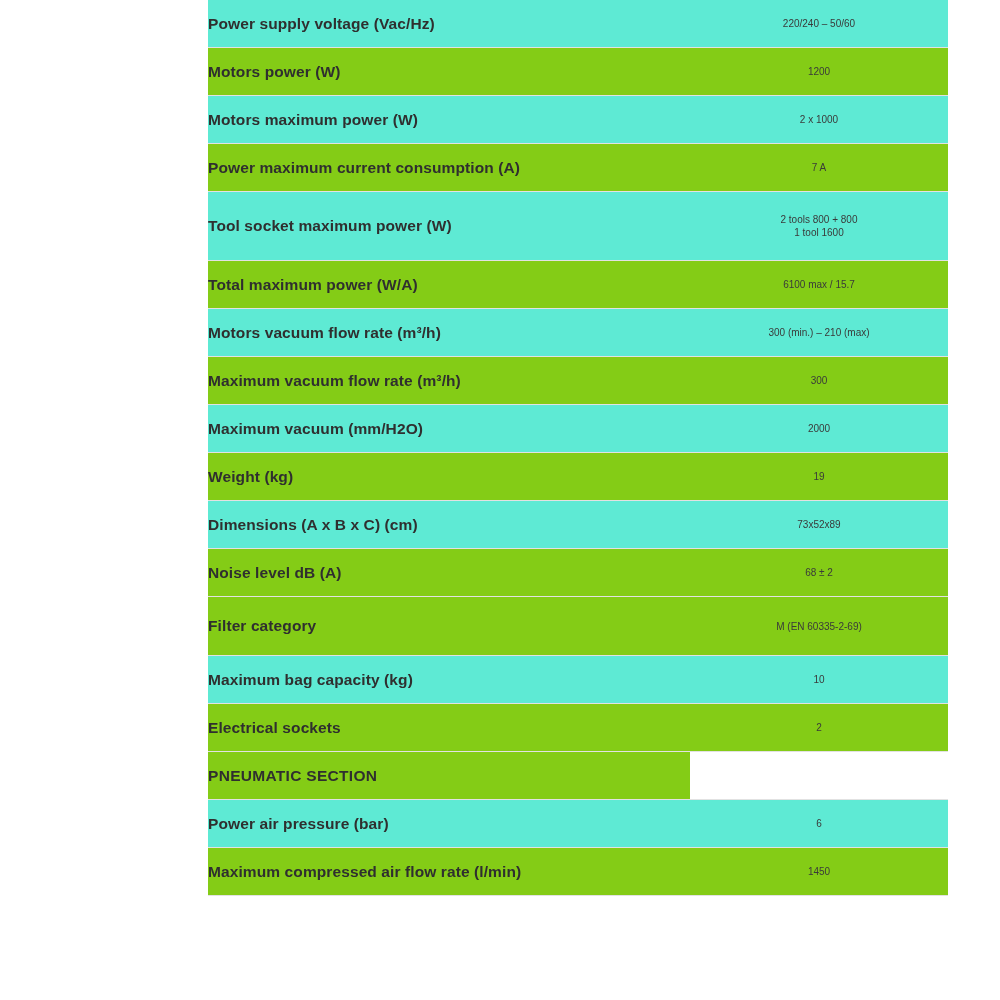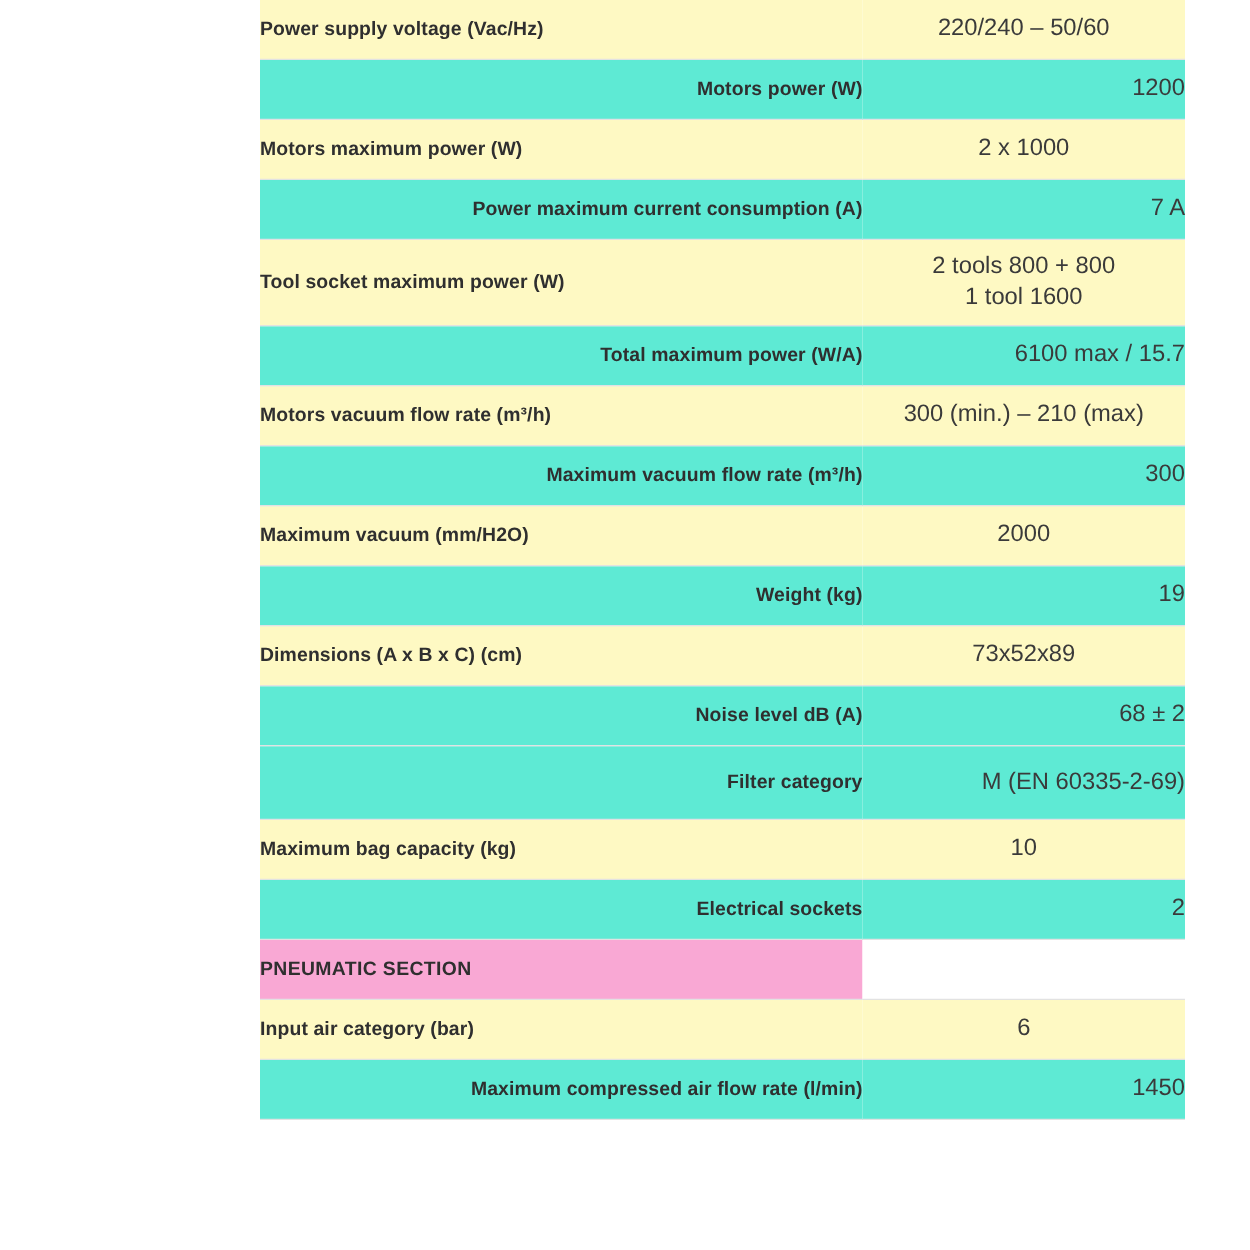--- a/index.html
+++ b/index.html
@@ -35,36 +35,35 @@
     padding: 0 14px 0 16px;
     font-size: 15.5px;
     font-weight: bold;
     color: #2f2f2f;
     letter-spacing: 0.1px;
     line-height: 1.25;
   }
   .value-cell {
     width: 258px;
     text-align: center;
-    font-size: 19px;
+    font-size: 10px;
     font-weight: normal;
     color: #3a3a3a;
     line-height: 1.3;
   }
   tr.row-shaded .label-cell,
   tr.row-shaded .value-cell {
-    background: #fef9c3;
+    background: #5eead4;
   }
   tr.row-plain .label-cell,
   tr.row-plain .value-cell {
-    background: #5eead4;
-    text-align: right;
+    background: #84cc16;
   }
   tr.row-section .label-cell {
-    background: #f9a8d4;
+    background: #84cc16;
     font-weight: bold;
     letter-spacing: 0.3px;
   }
   tr.row-section .value-cell {
     background: #ffffff;
   }
   
   table.spec tr td {
     border-bottom: 1px solid #e2e2e2;
   }
@@ -142,21 +141,21 @@
         </tr>
         <tr class="row-plain pad-sm">
           <td class="label-cell">Electrical sockets</td>
           <td class="value-cell"><span class="value-line">2</span></td>
         </tr>
         <tr class="row-section pad-sm">
           <td class="label-cell">PNEUMATIC SECTION</td>
           <td class="value-cell"><span class="value-line"></span></td>
         </tr>
         <tr class="row-shaded pad-sm">
-          <td class="label-cell">Input air category (bar)</td>
+          <td class="label-cell">Power air pressure (bar)</td>
           <td class="value-cell"><span class="value-line">6</span></td>
         </tr>
         <tr class="row-plain pad-sm">
           <td class="label-cell">Maximum compressed air flow rate (l/min)</td>
           <td class="value-cell"><span class="value-line">1450</span></td>
         </tr>
       </tbody>
   </table>
 </div>
 

